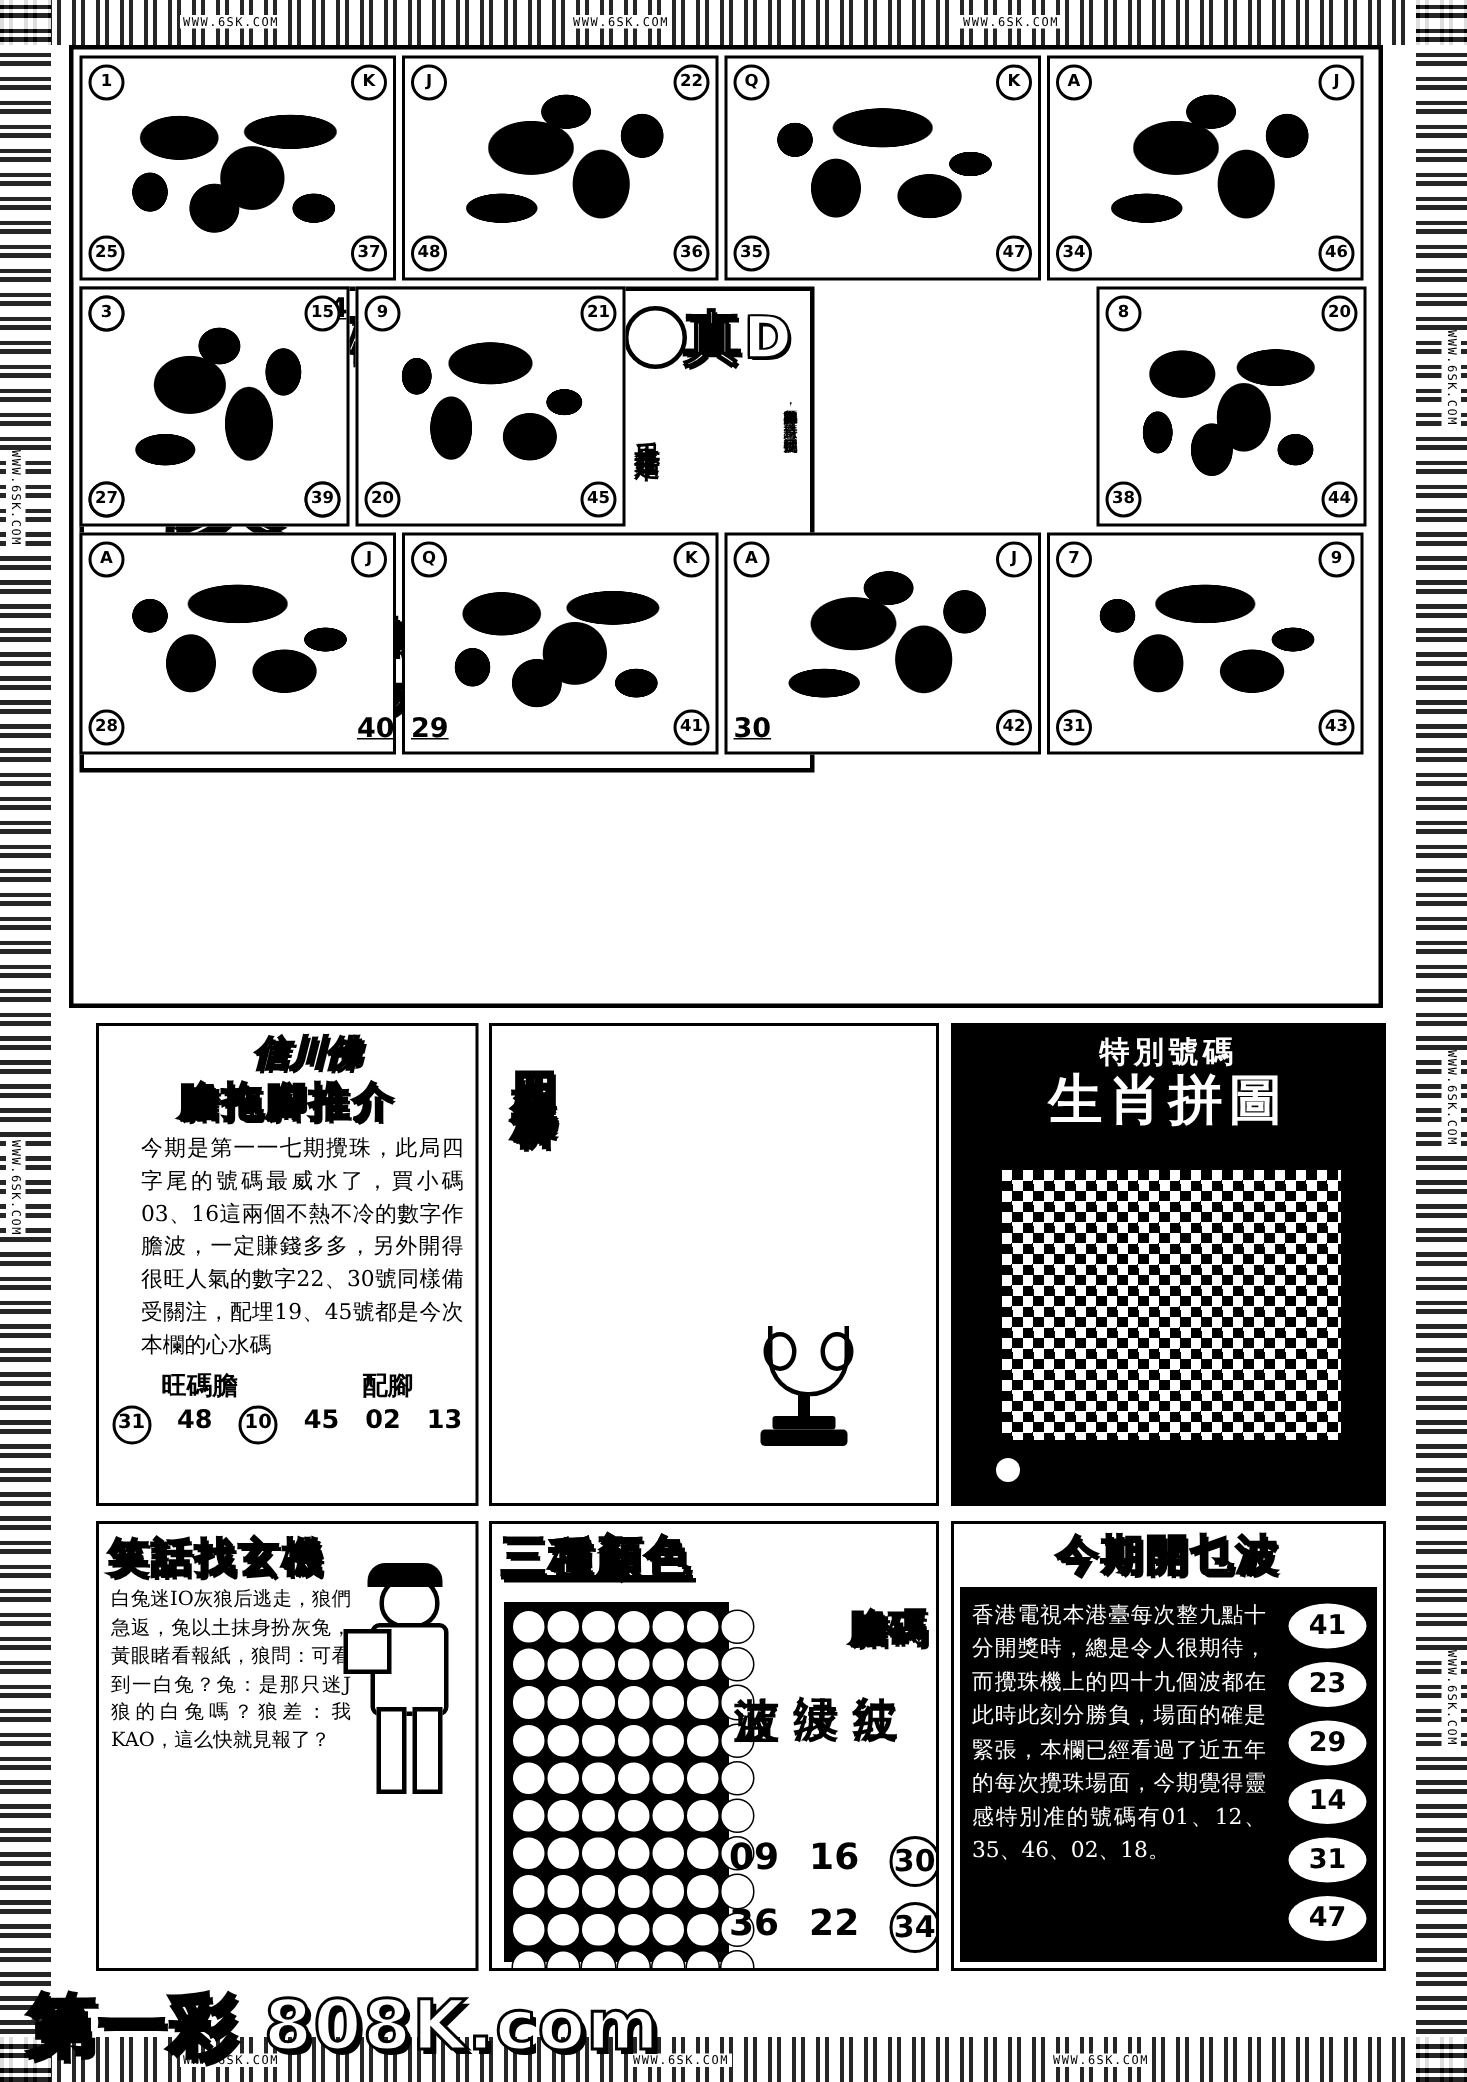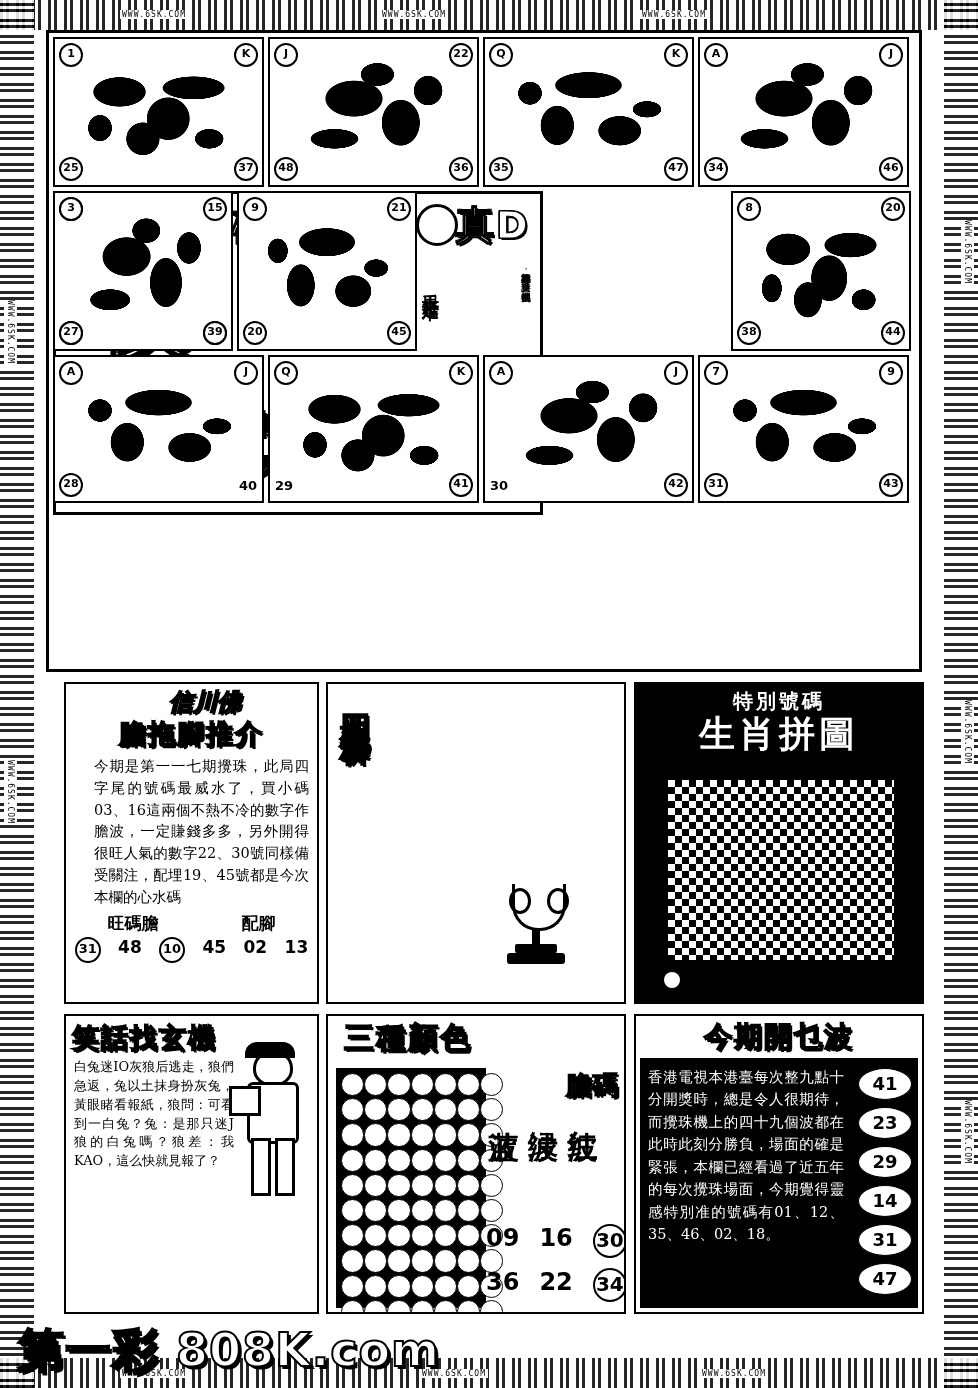--- a/index.html
+++ b/index.html
@@ -54,21 +54,21 @@
     position:absolute;width:20px;height:20px;border-radius:50%;
     border:2px solid #000;background:#fff;
     font-size:11px;font-weight:bold;line-height:18px;text-align:center;
     font-family:"DejaVu Sans","Liberation Sans",sans-serif;
     z-index:3;
   }
   .num.tl{left:4px;top:4px;}
   .num.tr{right:4px;top:4px;}
   .num.bl{left:4px;bottom:4px;}
   .num.br{right:4px;bottom:4px;}
-  .num.plain{border:none;background:transparent;font-size:13px;}
+  .num.plain{border:none;background:transparent;font-size:18px;text-decoration:underline;}
 
   
   .ink{
     position:absolute;inset:6px;
     background:
       radial-gradient(ellipse 22% 18% at 30% 35%,#000 60%,transparent 62%),
       radial-gradient(ellipse 18% 26% at 55% 55%,#000 60%,transparent 62%),
       radial-gradient(ellipse 26% 14% at 68% 32%,#000 60%,transparent 62%),
       radial-gradient(ellipse 14% 20% at 42% 70%,#000 60%,transparent 62%),
       radial-gradient(ellipse 12% 12% at 76% 70%,#000 60%,transparent 62%),
@@ -389,21 +389,21 @@
         <div style="position:absolute;left:28px;top:8px;width:34px;height:30px;border:3px solid #000;border-radius:50% 50% 45% 45%;background:#fff;"></div>
         <div style="position:absolute;left:20px;top:0px;width:50px;height:16px;background:#000;border-radius:12px 12px 0 0;"></div>
         <div style="position:absolute;left:22px;top:40px;width:46px;height:56px;border:3px solid #000;background:#fff;border-radius:6px;"></div>
         <div style="position:absolute;left:4px;top:44px;width:26px;height:24px;border:3px solid #000;background:#fff;"></div>
         <div style="position:absolute;left:26px;top:96px;width:14px;height:52px;border:3px solid #000;background:#fff;"></div>
         <div style="position:absolute;left:50px;top:96px;width:14px;height:52px;border:3px solid #000;background:#fff;"></div>
       </div>
     </div>
 
     <div class="panel" style="left:292px;top:992px;width:300px;height:300px;">
-      <div style="font-size:30px;font-weight:bold;color:#fff;-webkit-text-stroke:1.4px #000;text-shadow:2px 2px 0 #000;padding-left:16px;padding-top:2px;letter-spacing:2px;white-space:nowrap;">三種顏色</div>
+      <div style="font-size:30px;font-weight:bold;color:#fff;-webkit-text-stroke:1.4px #000;text-shadow:2px 2px 0 #000;padding-left:6px;padding-top:2px;letter-spacing:2px;white-space:nowrap;text-decoration:underline;">三種顏色</div>
       <div style="position:absolute;right:6px;top:4px;font-size:26px;font-weight:bold;color:#fff;-webkit-text-stroke:1.2px #000;text-shadow:2px 2px 0 #000;margin-top:48px;">膽碼</div>
 
       <div class="ball-grid" style="position:absolute;left:8px;top:52px;width:140px;height:230px;grid-template-rows:repeat(10,1fr);">
         <div class="ball"></div>
           <div class="ball"></div>
           <div class="ball"></div>
           <div class="ball"></div>
           <div class="ball"></div>
           <div class="ball"></div>
           <div class="ball"></div>

